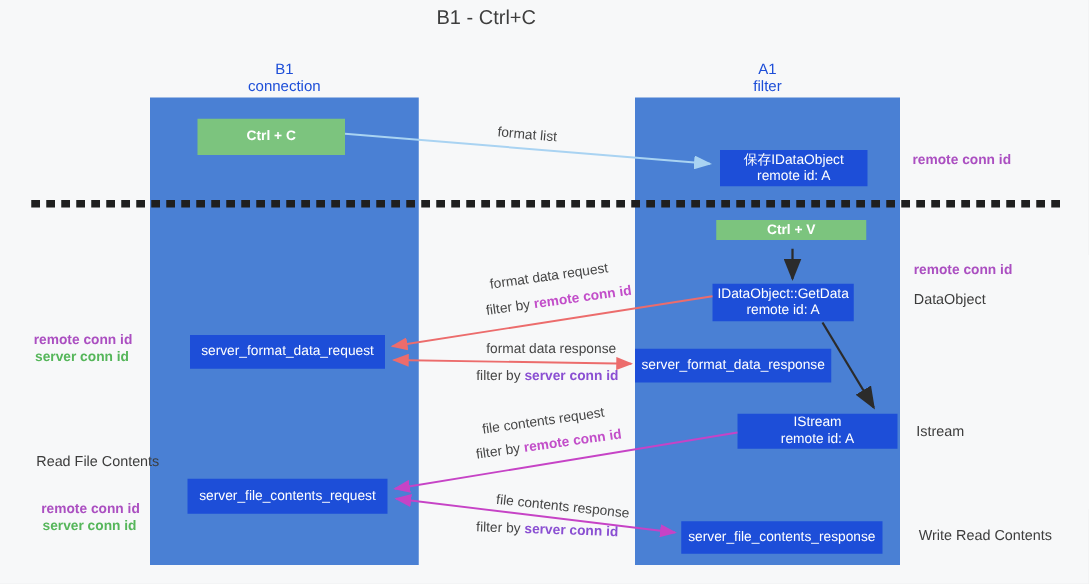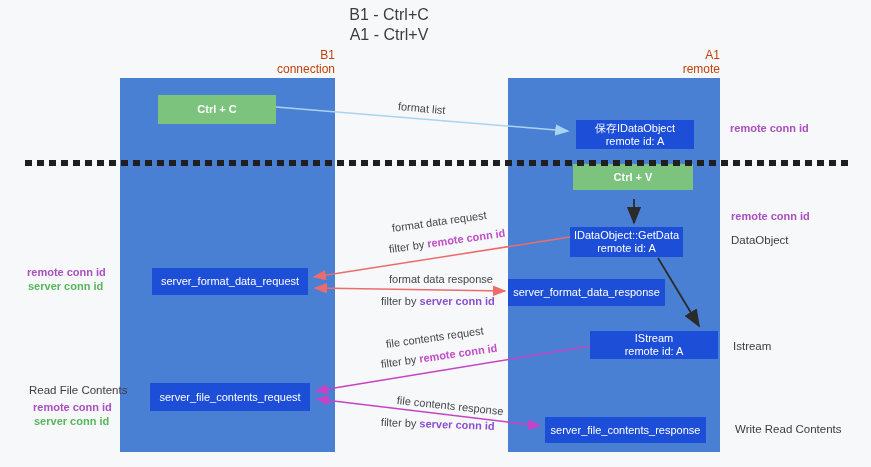--- a/index.html
+++ b/index.html
@@ -2,21 +2,21 @@
 <html><head>
 <meta charset="utf-8">
 <style>
   html,body{margin:0;padding:0;background:#eee;}
   #canvas{
     position:relative;width:871px;height:467px;background:#f7f8f9;
     font-family:"Liberation Sans","DejaVu Sans",sans-serif;overflow:hidden;
   }
   .title-line{position:absolute;left:0;width:778px;text-align:center;
     font-size:16px;color:#3d3d3d;}
-  .col-header{position:absolute;text-align:right;font-size:12px;color:#c2410c;line-height:14px;}
+  .col-header{position:absolute;text-align:center;font-size:12px;color:#1d4ed8;line-height:14px;}
   .lifeline{position:absolute;background:#4a80d4;}
   .node{position:absolute;display:flex;flex-direction:column;align-items:center;
     justify-content:center;color:#fff;font-size:11px;line-height:13px;text-align:center;}
   .node.green{background:#7cc47e;font-weight:bold;}
   .node.orange{background:#1d4ed8;}
   svg.overlay{position:absolute;left:0;top:0;pointer-events:none;}
   .arrow-label{position:absolute;font-size:11px;color:#464646;white-space:nowrap;
     transform-origin:left center;}
   .flt-remote{color:#c24ec9;font-weight:bold;}
   .flt-server{color:#8a4fd2;font-weight:bold;}
@@ -24,42 +24,41 @@
   .side-purple{color:#ab4fc1;font-weight:bold;}
   .side-green{color:#55b65a;font-weight:bold;}
   .side-dark{color:#3c3c3c;font-size:11.5px;}
 </style>
 </head>
 <body>
 
 <div id="canvas">
 
   <div class="title-line" style="top:6px">B1 - Ctrl+C</div>
-  <div class="title-line" style="top:26px">A1 - Ctrl+V</div>
 
   <div class="col-header" style="left:120px;top:48px;width:215px">
     <div>B1</div>
     <div>connection</div>
   </div>
   <div class="col-header" style="left:508px;top:48px;width:212px">
     <div>A1</div>
-    <div>remote</div>
+    <div>filter</div>
   </div>
 
   <div class="lifeline" style="left:120px;top:78px;width:215px;height:374px"></div>
   <div class="lifeline" style="left:508px;top:78px;width:212px;height:374px"></div>
 
   <div class="node green" style="left:158px;top:95px;width:118px;height:29px">
     <div>Ctrl + C</div>
   </div>
   <div class="node orange" style="left:576px;top:120px;width:118px;height:29px">
     <div>保存IDataObject</div>
     <div>remote id: A</div>
   </div>
-  <div class="node green" style="left:573px;top:164px;width:120px;height:26px">
+  <div class="node green" style="left:573px;top:176px;width:120px;height:16px">
     <div>Ctrl + V</div>
   </div>
   <div class="node orange" style="left:570px;top:227px;width:113px;height:30px">
     <div>IDataObject::GetData</div>
     <div>remote id: A</div>
   </div>
   <div class="node orange" style="left:152px;top:268px;width:156px;height:27px">
     <div>server_format_data_request</div>
   </div>
   <div class="node orange" style="left:508px;top:279px;width:157px;height:27px">
@@ -132,17 +131,17 @@
   </div>
 
   <div class="side-label side-purple" style="left:730px;top:122px">remote conn id</div>
   <div class="side-label side-purple" style="left:731px;top:210px">remote conn id</div>
   <div class="side-label side-dark" style="left:731px;top:234px">DataObject</div>
   <div class="side-label side-dark" style="left:733px;top:340px">Istream</div>
   <div class="side-label side-dark" style="left:735px;top:423px">Write Read Contents</div>
 
   <div class="side-label side-purple" style="left:27px;top:266px">remote conn id</div>
   <div class="side-label side-green" style="left:28px;top:280px">server conn id</div>
-  <div class="side-label side-dark" style="left:29px;top:384px">Read File Contents</div>
+  <div class="side-label side-dark" style="left:29px;top:364px">Read File Contents</div>
   <div class="side-label side-purple" style="left:33px;top:401px">remote conn id</div>
   <div class="side-label side-green" style="left:34px;top:415px">server conn id</div>
 
 </div>
 
 </body></html>

